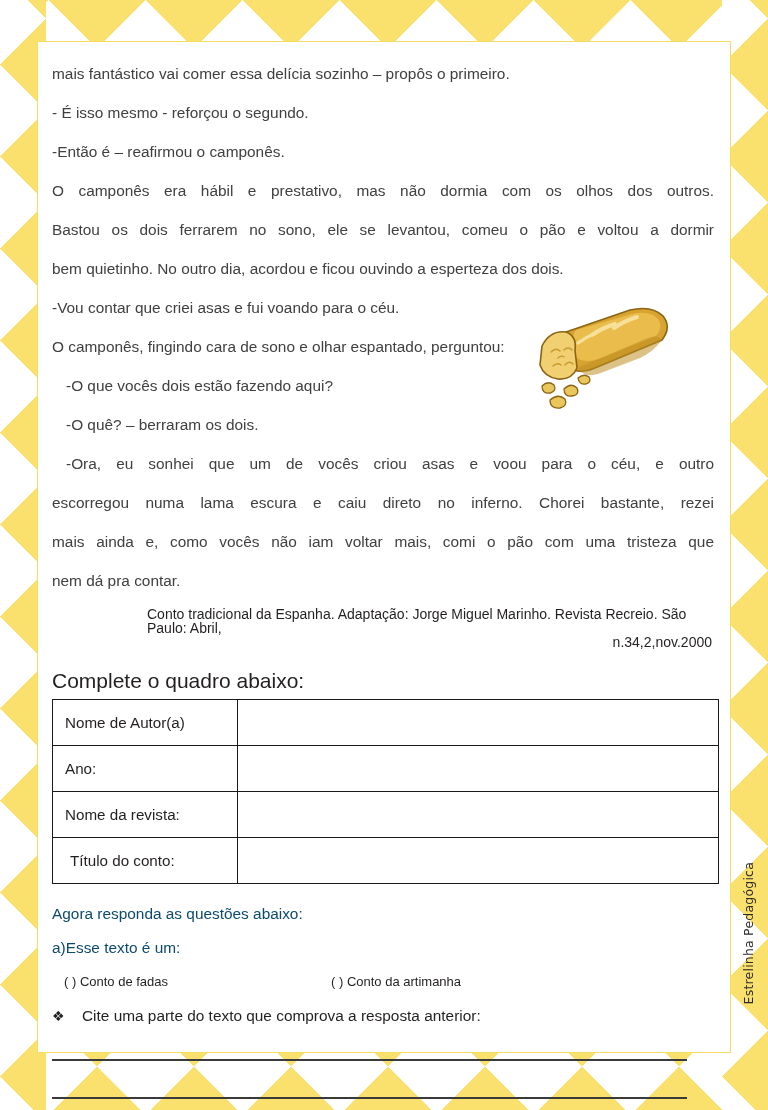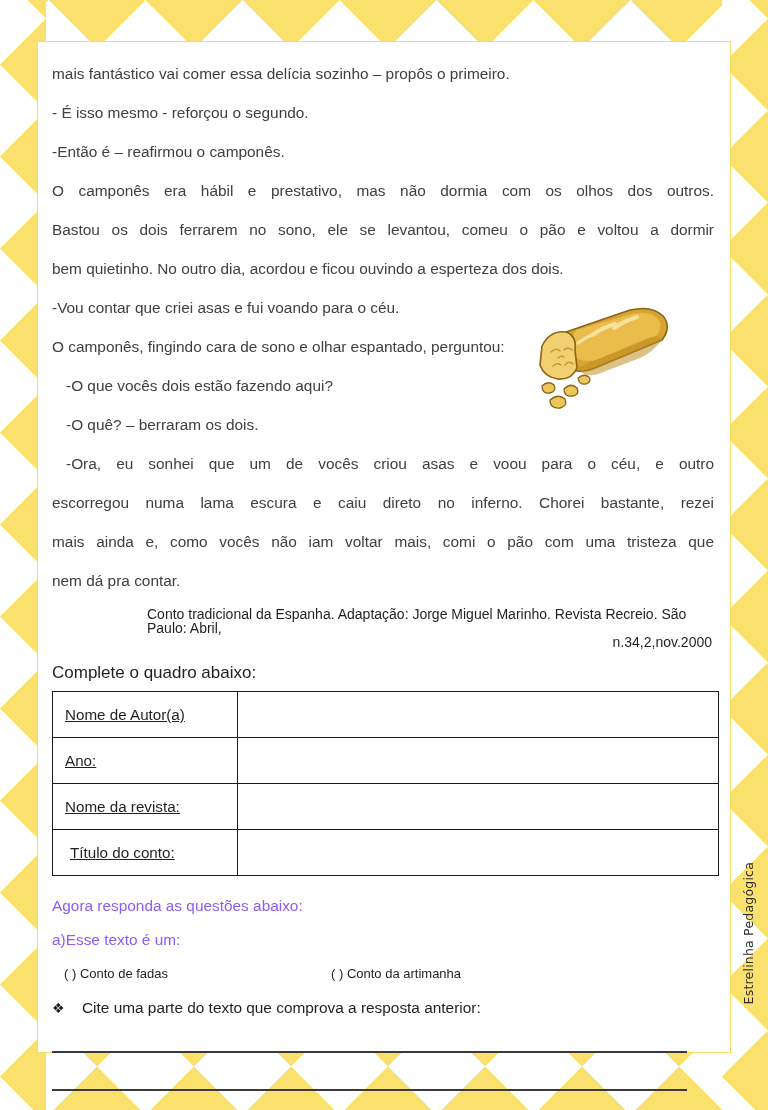--- a/index.html
+++ b/index.html
@@ -113,50 +113,50 @@
     font-size: 14px;
     line-height: 14px;
     color: #231f20;
     text-align: right;
   }
   .citation .l1 { display: block; text-align: left; padding-left: 5px;}
   .citation .l2 { display: block; text-align: right; }
 
   
   .prompt {
-    margin-top: 13px;
-    font-size: 17px;
+    margin-top: 21px;
+    font-size: 21px;
     color: #231f20;
     line-height: 22px;
   }
 
   
   table.quadro {
     margin-top: 7px;
     border-collapse: collapse;
     width: 640px;
     table-layout: fixed;
   }
   table.quadro td {
     border: 1.6px solid #1a1a1a;
     height: 45px;
     font-size: 15.2px;
     color: #231f20;
     padding: 0 0 0 12px;
     vertical-align: middle;
   }
-  td.lbl { width: 172px; text-decoration: underline; }
+  td.lbl { width: 172px; }
   td.fill { width: 468px; }
   td.lbl.indent { padding-left: 17px; }
 
   
   .q-block { margin-top: 13px; }
   .q-line {
     font-size: 15.4px;
-    color: #8b5cf6;
+    color: #0c4a6e;
     line-height: 34px;
   }
   .opts {
     display: flex;
     font-size: 13px;
     color: #231f20;
     line-height: 34px;
     padding-left: 12px;
   }
   .opt-a { width: 267px; }

